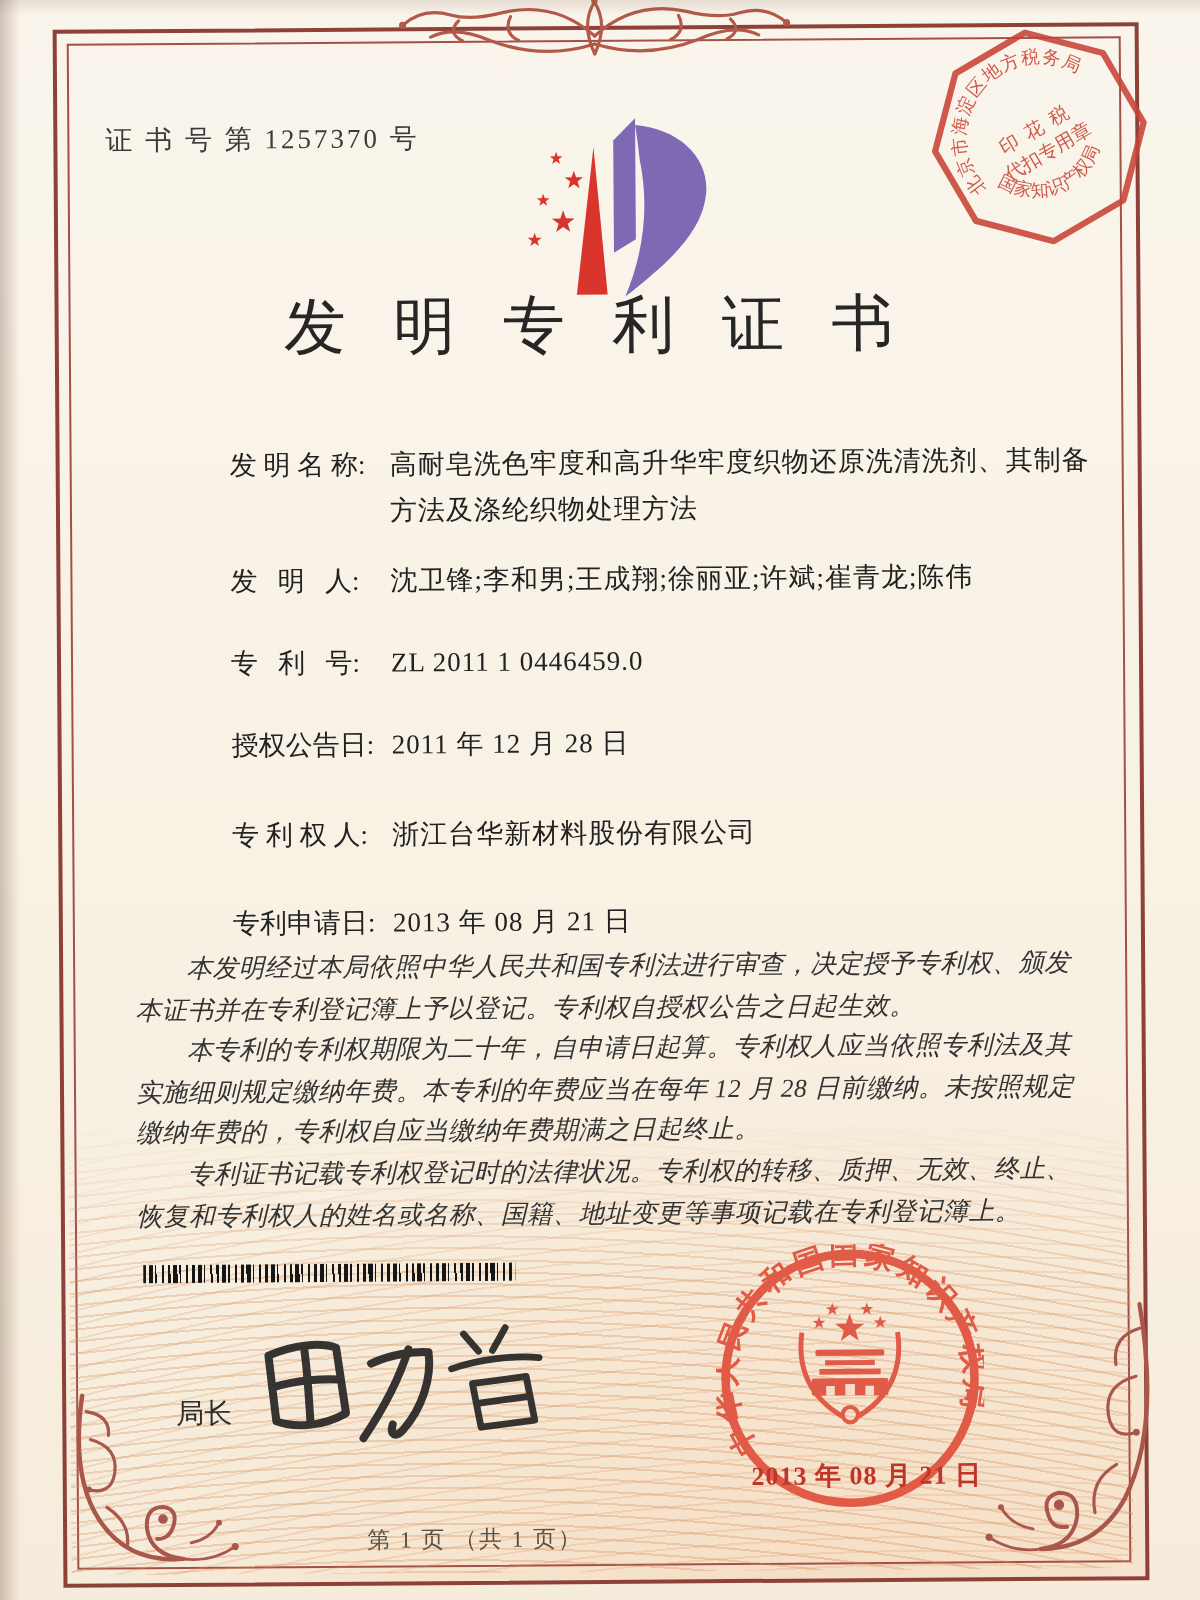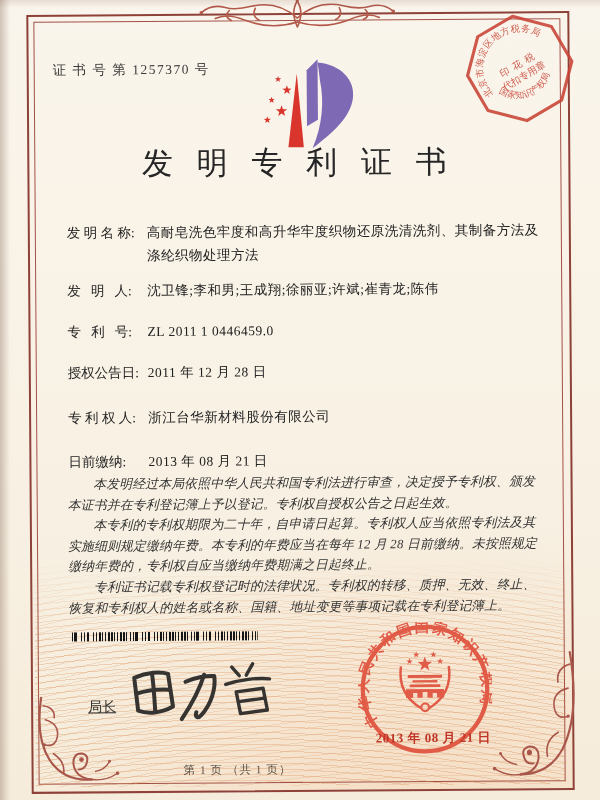--- a/index.html
+++ b/index.html
@@ -29,32 +29,32 @@
           repeating-radial-gradient(circle 1300px at 430px 1820px,rgba(219,148,92,.22) 0 1px,rgba(0,0,0,0) 1px 7px);
         -webkit-mask-image:linear-gradient(180deg,transparent 0,#000 80px);
         mask-image:linear-gradient(180deg,transparent 0,#000 80px);}
   .cert-no{position:absolute;left:55px;top:60px;font-size:13.5px;letter-spacing:1.5px;
         color:#3a3a3a;white-space:pre;}
   .title{position:absolute;left:0;top:142px;width:600px;text-align:center;
         font-size:31px;letter-spacing:8px;color:#262626;white-space:pre;}
   .fields{position:absolute;left:68px;top:0;width:482px;}
   .field-row{position:absolute;display:flex;width:482px;font-size:13.5px;
         color:#222;line-height:23px;}
-  .flabel{flex:0 0 80px;white-space:pre;}
+  .flabel{flex:0 0 80px;white-space:pre;margin-left:48px;}
   .fvalue{flex:1;letter-spacing:.5px;}
   .body-text{position:absolute;left:67px;top:473px;width:480px;font-size:12.8px;
         line-height:20.6px;color:#333;font-style:italic;letter-spacing:.2px;}
   .body-text p{margin:0;text-indent:2em;}
   .barcode{position:absolute;left:70px;top:631px;width:186px;height:9px;
         background:repeating-linear-gradient(90deg,
           #161616 0 1.4px,transparent 1.4px 2.8px,
           #161616 2.8px 4.9px,transparent 4.9px 5.9px,
           #161616 5.9px 6.6px,transparent 6.6px 9.2px,
           #161616 9.2px 10.2px,transparent 10.2px 12.2px);}
-  .sig-label{position:absolute;left:86px;top:697px;font-size:14px;color:#2d2d2d;text-decoration:underline;}
+  .sig-label{position:absolute;left:86px;top:697px;font-size:14px;color:#2d2d2d;}
   .signature{position:absolute;left:118px;top:646px;transform:rotate(-3deg);}
   .seal{position:absolute;left:356px;top:623px;opacity:.93;}
   .seal-date{position:absolute;left:363px;top:730px;width:136px;text-align:center;
         font-size:13px;font-weight:bold;color:#bf3527;white-space:nowrap;letter-spacing:.5px;}
   .footer-page{position:absolute;left:181px;top:762px;width:140px;text-align:left;
         font-size:11.5px;color:#5c5044;letter-spacing:1px;white-space:nowrap;}
   .tax-stamp{position:absolute;left:466px;top:14px;opacity:.88;}
   .logo{position:absolute;left:255px;top:56px;}
   .ornament-top{position:absolute;left:196px;top:-2px;}
   .flourish-bl{position:absolute;left:31px;top:690px;}
@@ -141,21 +141,21 @@
     </div>
     <div class="field-row" style="top:360px">
       <span class="flabel">授权公告日:</span>
       <span class="fvalue">2011 年 12 月 28 日</span>
     </div>
     <div class="field-row" style="top:405px">
       <span class="flabel">专 利 权 人:</span>
       <span class="fvalue">浙江台华新材料股份有限公司</span>
     </div>
     <div class="field-row" style="top:449px">
-      <span class="flabel">日前缴纳:</span>
+      <span class="flabel">专利申请日:</span>
       <span class="fvalue">2013 年 08 月 21 日</span>
     </div>
   </div>
 
   <div class="body-text">
     <p>本发明经过本局依照中华人民共和国专利法进行审查，决定授予专利权、颁发本证书并在专利登记簿上予以登记。专利权自授权公告之日起生效。</p>
     <p>本专利的专利权期限为二十年，自申请日起算。专利权人应当依照专利法及其实施细则规定缴纳年费。本专利的年费应当在每年 12 月 28 日前缴纳。未按照规定缴纳年费的，专利权自应当缴纳年费期满之日起终止。</p>
     <p>专利证书记载专利权登记时的法律状况。专利权的转移、质押、无效、终止、恢复和专利权人的姓名或名称、国籍、地址变更等事项记载在专利登记簿上。</p>
   </div>
 

